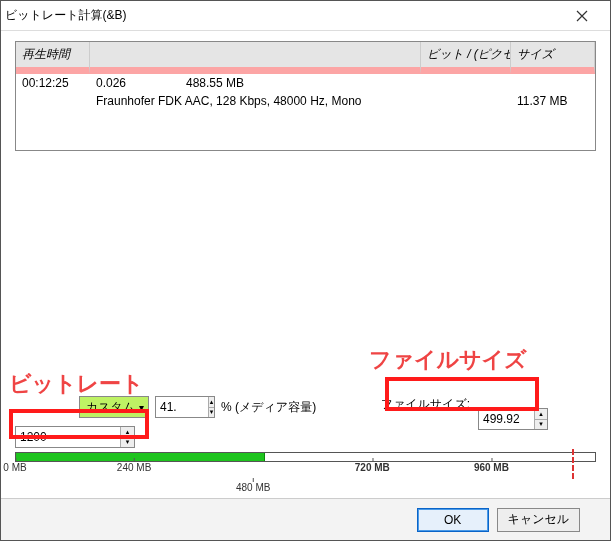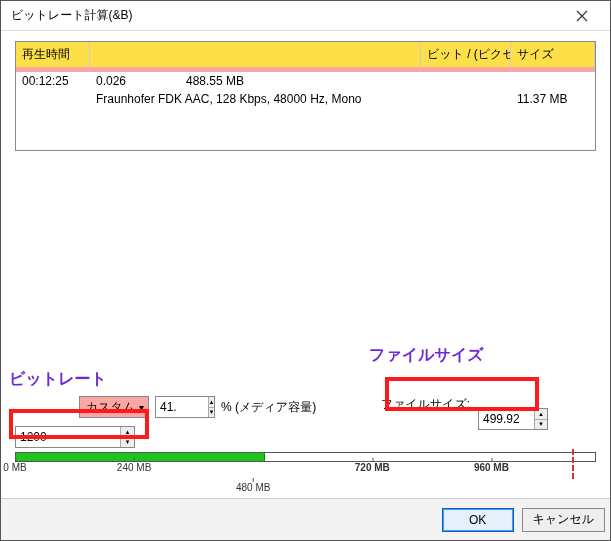--- a/index.html
+++ b/index.html
@@ -10,45 +10,46 @@
     background: #fff;
     width: 611px;
     height: 541px;
     border: 1px solid #555;
     position: relative;
   }
   .titlebar {
     height: 30px;
     display: flex;
     align-items: center;
-    padding: 0 8px 0 10px;
+    padding: 0 8px 0 4px;
     border-bottom: 1px solid #ddd;
   }
   .titlebar .title { flex: 1; }
   .titlebar .close {
     width: 40px; height: 28px;
     display: flex; align-items: center; justify-content: center;
     font-size: 14px;
   }
   .content { padding: 10px 14px; }
   .grid {
     border: 1px solid #888;
     font-size: 12px;
     height: 110px;
     overflow: hidden;
   }
   .grid-row { display: flex; }
   .grid-header .cell {
-    background: #fde047;
+    background: #e5e5e5;
     border-right: 1px solid #ccc;
-    border-bottom: 5px solid #fca5a5;
+    border-bottom: 7px solid #fca5a5;
     padding: 4px 6px;
     font-weight: normal;
     white-space: nowrap;
     overflow: hidden;
+    font-style: italic;
   }
   .grid-body .cell {
     padding: 2px 6px;
     white-space: nowrap;
     overflow: hidden;
   }
   .col-duration { width: 74px; }
   .col-desc { flex: 1; }
   .col-bpp { width: 90px; }
   .col-size { width: 84px; }
@@ -57,21 +58,21 @@
     left: 14px; right: 14px;
     bottom: 92px;
   }
   .row1 { display: flex; align-items: center; gap: 6px; margin-bottom: 8px; }
   .select-wrap {
     border: 1px solid #888;
     height: 22px;
     display: flex; align-items: center;
     padding: 0 4px 0 6px;
     width: 70px;
-    background: #fca5a5;
+    background: #bef264;
   }
   .select-wrap .chev { margin-left: auto; font-size: 10px; }
   .spinner {
     border: 1px solid #888;
     height: 22px;
     display: flex; align-items: center;
     background: #fff;
   }
   .spinner input {
     border: none; outline: none;
@@ -141,42 +142,42 @@
     border-left: 2px dashed #d33;
   }
   .footer {
     position: absolute;
     left: 0; right: 0; bottom: 0;
     border-top: 1px solid #ccc;
     height: 42px;
     display: flex;
     justify-content: flex-end;
     align-items: center;
-    padding: 0 5px;
+    padding: 0 30px;
     gap: 8px;
     background: #f3f3f3;
   }
   .btn {
     min-width: 72px;
     height: 24px;
     border: 1px solid #888;
     background: #eee;
     display: flex; align-items: center; justify-content: center;
     padding: 0 10px;
   }
   .btn.primary {
     border: 1px solid #0a64c8;
     background: #e6f0fb;
     box-shadow: 0 0 0 1px #4a9ae8 inset;
   }
   .annot {
     position: absolute;
-    font-size: 16px;
+    font-size: 22px;
     font-weight: bold;
-    color: #6d28d9;
+    color: #ef4444;
     font-family: "Meiryo", sans-serif;
     pointer-events: none;
   }
   .annot-box {
     position: absolute;
     border: 4px solid #ff1a1a;
     pointer-events: none;
   }
 </style>
 </head>

